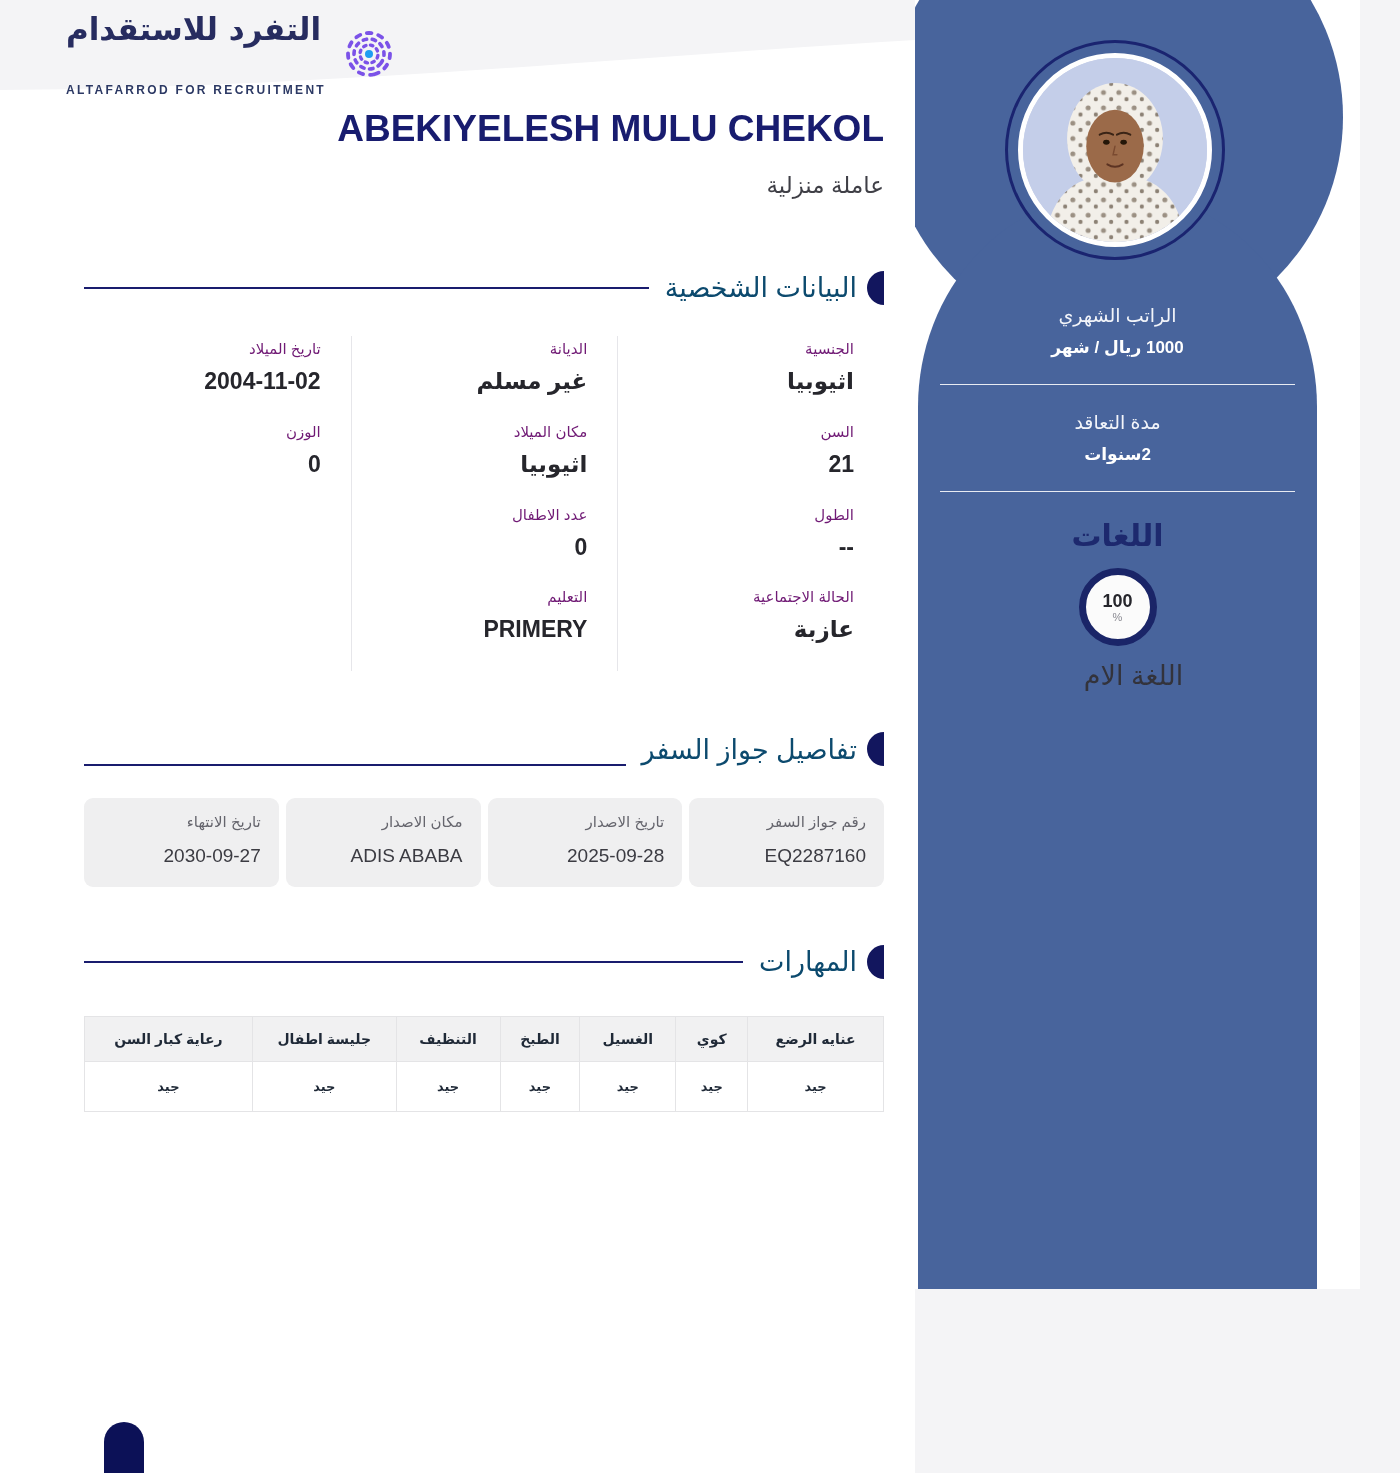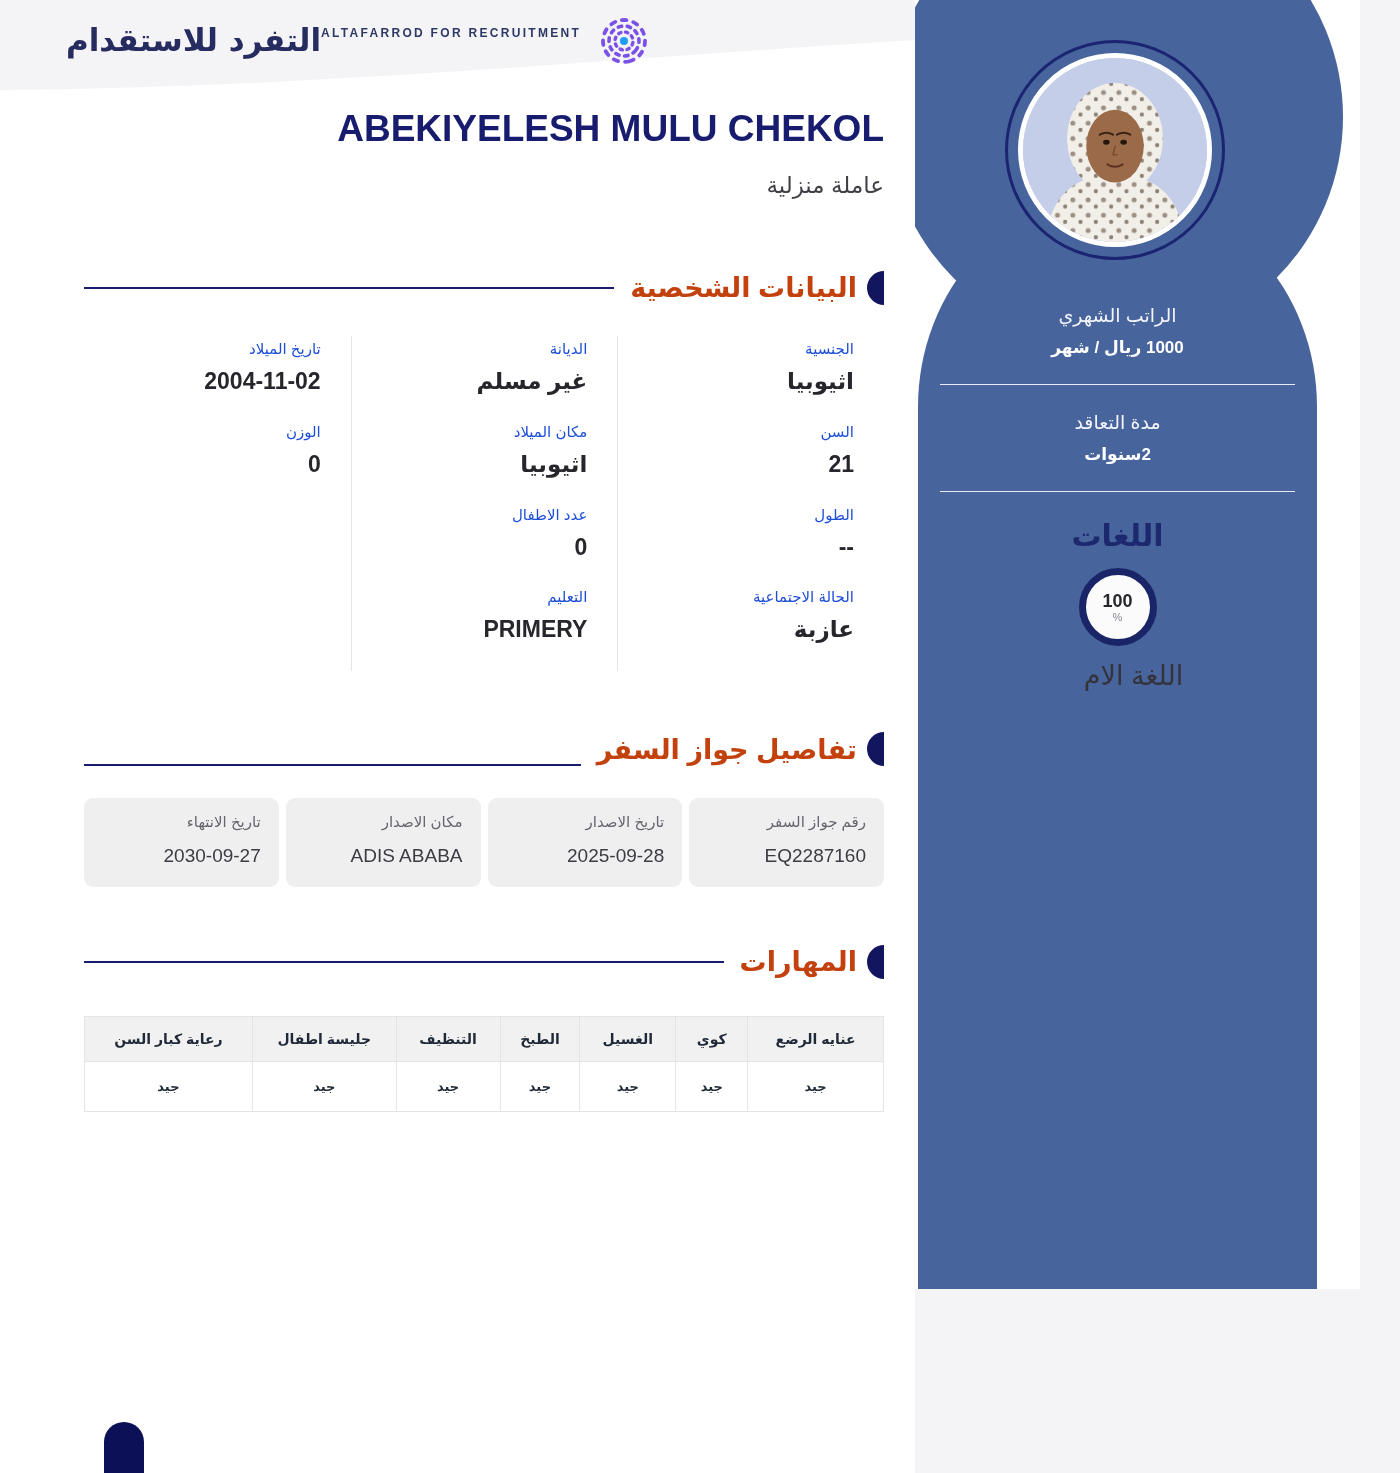--- a/index.html
+++ b/index.html
@@ -8,40 +8,40 @@
     position:relative;
     background:#f4f4f6;
     font-family:"Liberation Sans","DejaVu Sans",sans-serif;
     overflow:hidden;
   }
   
   .main-panel { position:absolute; left:0; top:90px; width:915px; height:1383px; background:#fff; }
   .top-curve  { position:absolute; left:0; top:40px; width:915px; height:52px; display:block; }
   
   .logo { position:absolute; left:66px; top:12px; display:flex; align-items:center; gap:14px; }
-  .logo-text { display:flex; flex-direction:row; align-items:flex-start; }
+  .logo-text { display:flex; flex-direction:column; align-items:flex-start;gap:32px; }
   .logo-ar { font-size:31px; font-weight:bold; color:#272c60; font-family:"DejaVu Sans",sans-serif; line-height:1.15; }
   .logo-en { font-size:12px; letter-spacing:2.3px; color:#2c3964; font-weight:bold; margin-top:3px; }
   
   .name { position:absolute; right:516px; top:108px; font-size:37px; font-weight:bold; color:#181c6f; white-space:nowrap; }
   .job-title { position:absolute; right:516px; top:172px; font-size:23px; color:#3f3f46; direction:rtl; }
   
   .sec-header { position:absolute; right:516px; left:84px; height:40px; display:flex; align-items:center; gap:10px; direction:rtl; }
   .sec-bullet { width:17px; height:34px; background:#12165e; border-radius:17px 0 0 17px; flex:0 0 auto; }
-  .sec-title  { font-size:27px; font-weight:bold; color:#c2410c; white-space:nowrap; }
+  .sec-title  { font-size:27px; font-weight:normal; color:#0c4a6e; white-space:nowrap; }
   .sec-line   { flex:1; height:2px; background:#191c6e; margin-right:6px; }
   .h-personal { top:268px; }
   .h-passport { top:726px;align-items:flex-end; }
   .h-skills   { top:942px; }
   
   .personal-grid { position:absolute; left:84px; top:336px; width:800px; display:grid; grid-template-columns:1fr 1fr 1fr; direction:rtl; }
   .p-col { padding:4px 30px 0 10px; }
   .p-col.b { border-left:1px solid #e6e6ea; }
   .p-cell { margin-bottom:27px; text-align:right; }
-  .p-label { font-size:15px; color:#1d4ed8; margin-bottom:9px; }
+  .p-label { font-size:15px; color:#701a75; margin-bottom:9px; }
   .p-value { font-size:23px; font-weight:bold; color:#26262c; line-height:1.25; }
   .ltr { direction:ltr; unicode-bidi:isolate; }
   
   .pass-row { position:absolute; left:84px; top:798px; width:800px; display:flex; gap:7px; direction:rtl; }
   .pass-card { flex:1; background:#efeff0; border-radius:9px; padding:15px 18px 20px; text-align:right; }
   .pass-label { font-size:15px; color:#65656d; margin-bottom:14px; }
   .pass-value { font-size:19px; color:#3b3b42; }
   
   .skills-table { position:absolute; left:84px; top:1016px; width:800px; border-collapse:collapse; direction:rtl; }
   .skills-table th, .skills-table td { border:1px solid #e4e4e6; text-align:center; }

